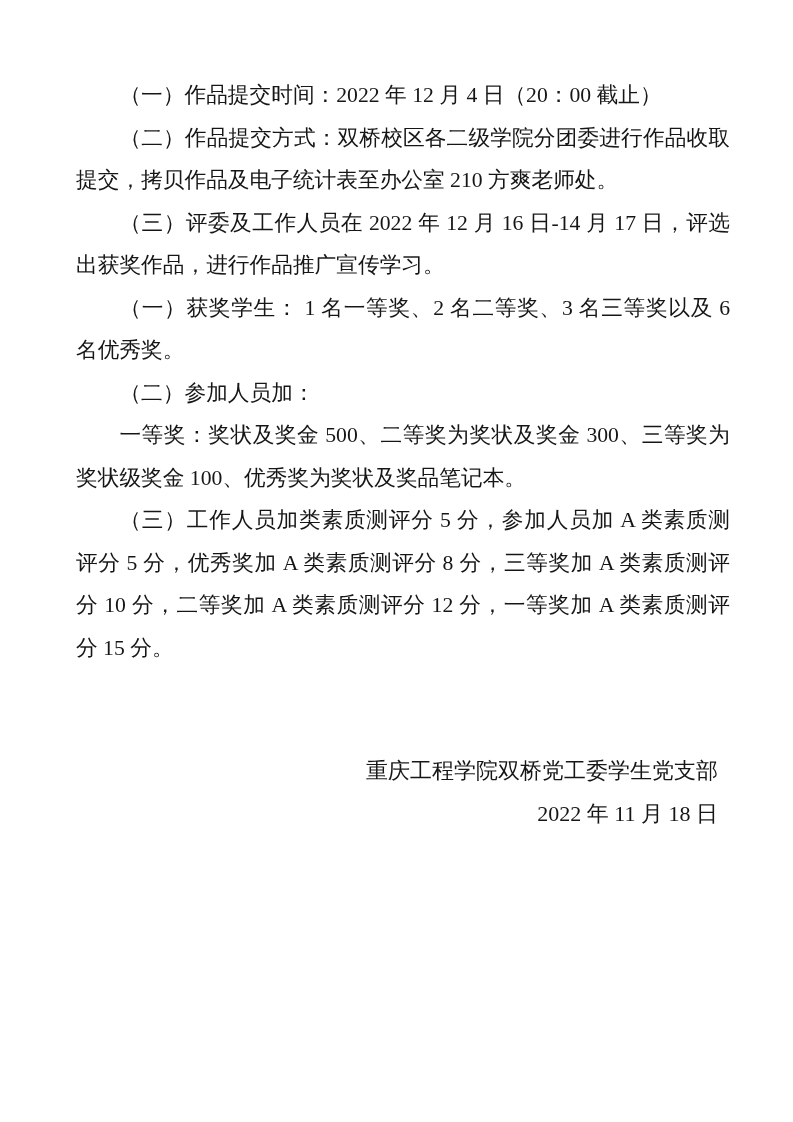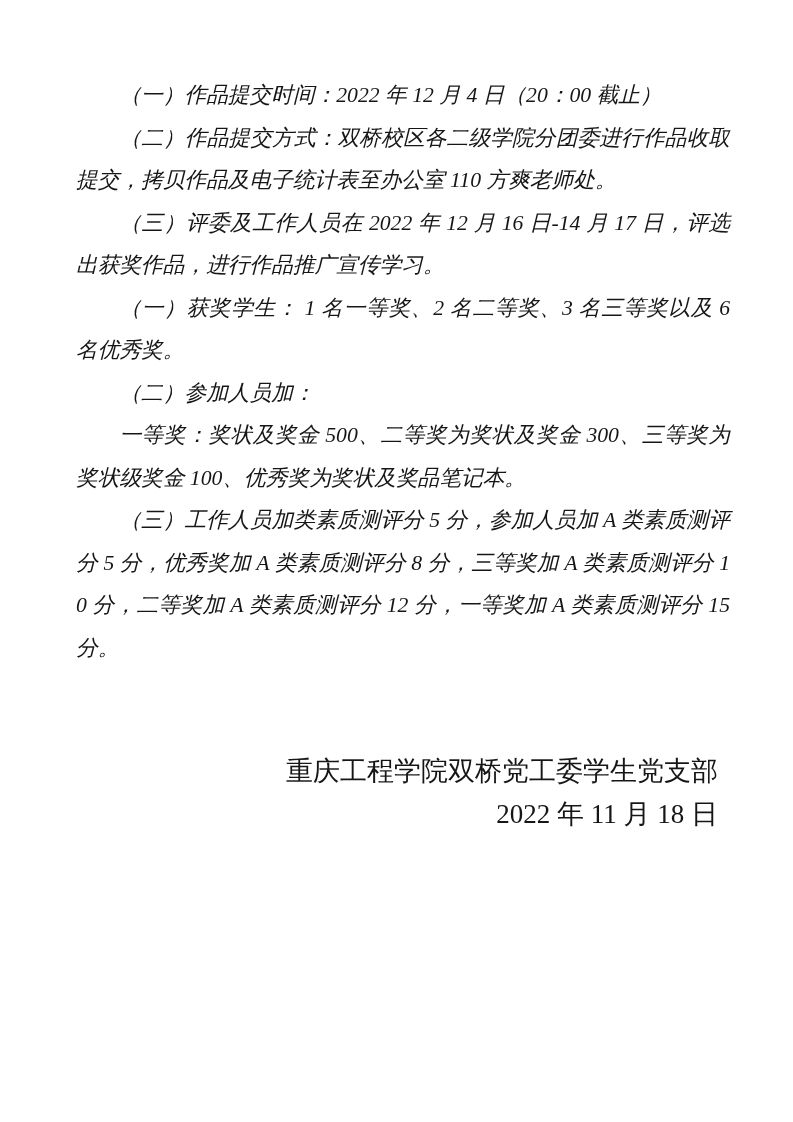--- a/index.html
+++ b/index.html
@@ -23,51 +23,50 @@
     width: 654px;
   }
   .content p {
     margin: 0;
     font-size: 21.7px;
     line-height: 42.5px;
     text-align: justify;
     text-indent: 2em;
     letter-spacing: 0;
     word-break: break-all;
-    font-style: italic;
   }
   .content p.heading {
     font-family: "Liberation Sans", "DejaVu Sans", sans-serif;
     font-weight: bold;
     line-height: 34px;
     margin-top: -8px;
     text-align: left;
     color: #111111;
   }
   .signature {
     margin-top: 81px;
     text-align: right;
     padding-right: 12px;
   }
   .signature div {
-    font-size: 27px;
+    font-size: 22px;
     line-height: 42.5px;
     white-space: nowrap;
   }
 </style>
 </head>
 <body>
 
 <div class="page">
   <div class="content">
 
     <div>
 
     <p class="body">（一）作品提交时间：2022 年 12 月 4 日（20：00 截止）</p>
-        <p class="body">（二）作品提交方式：双桥校区各二级学院分团委进行作品收取提交，拷贝作品及电子统计表至办公室 110 方爽老师处。</p>
+        <p class="body">（二）作品提交方式：双桥校区各二级学院分团委进行作品收取提交，拷贝作品及电子统计表至办公室 210 方爽老师处。</p>
         <p class="body">（三）评委及工作人员在 2022 年 12 月 16 日-14 月 17 日，评选出获奖作品，进行作品推广宣传学习。</p>
         <p class="body">（一）获奖学生： 1 名一等奖、2 名二等奖、3 名三等奖以及 6 名优秀奖。</p>
         <p class="body">（二）参加人员加：</p>
         <p class="body">一等奖：奖状及奖金 500、二等奖为奖状及奖金 300、三等奖为奖状级奖金 100、优秀奖为奖状及奖品笔记本。</p>
         <p class="body">（三）工作人员加类素质测评分 5 分，参加人员加 A 类素质测评分 5 分，优秀奖加 A 类素质测评分 8 分，三等奖加 A 类素质测评分 10 分，二等奖加 A 类素质测评分 12 分，一等奖加 A 类素质测评分 15 分。</p>
       </div>
 
     <div class="signature">
       <div>重庆工程学院双桥党工委学生党支部</div>
       <div>2022 年 11 月 18 日</div>

